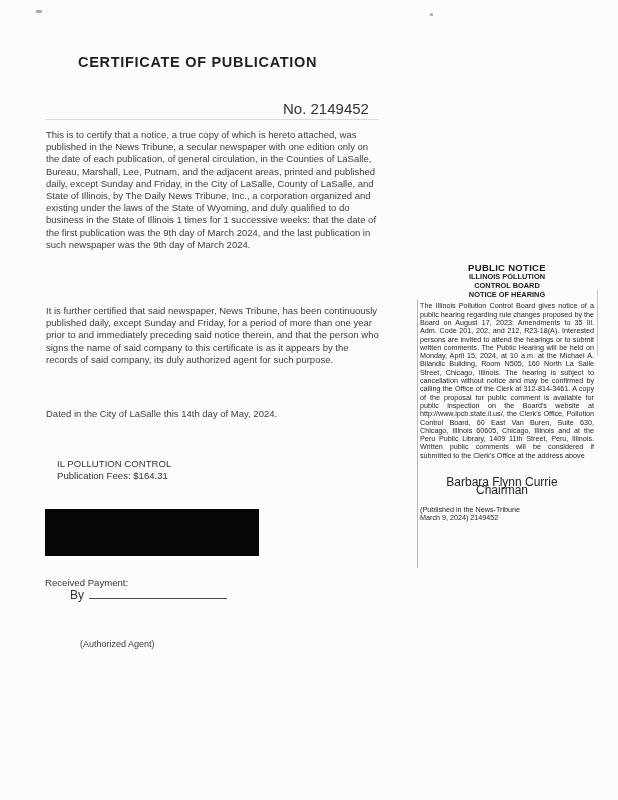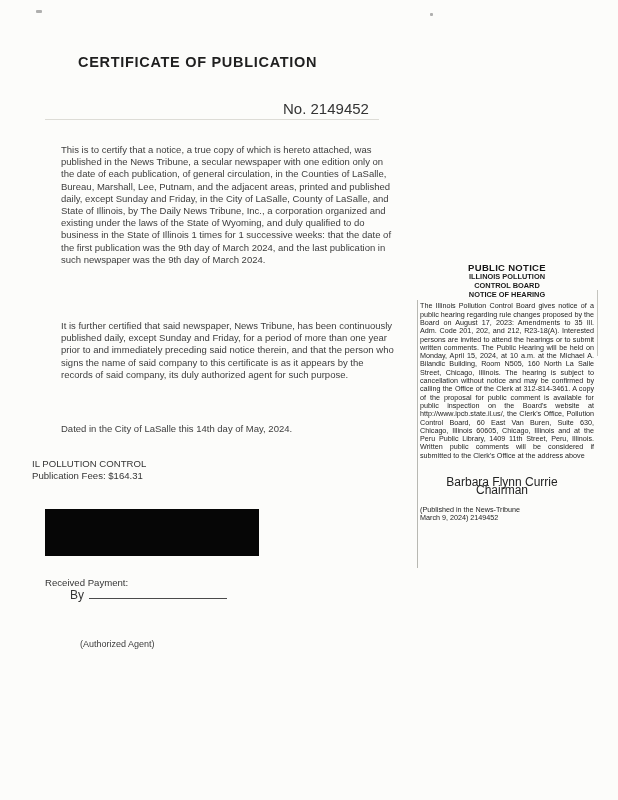--- a/index.html
+++ b/index.html
@@ -22,28 +22,28 @@
     font-size: 14.5px; font-weight: bold; letter-spacing: .7px;
     color: #1f1f1f;
   }
 
   .hdr { position: absolute; left: 45px; top: 87px; font-size: 9.6px; line-height: 12.5px; color: #343434; }
   .case-no { position: absolute; left: 283px; top: 100px; font-size: 15px; color: #343434; }
 
   .rule { position: absolute; left: 45px; top: 119px; width: 334px; height: 1px; background: #dddcd6; }
 
   .para {
-    position: absolute; left: 45px; width: 336px; margin: 16px;
+    position: absolute; left: 45px; width: 336px; margin: 1px;
     font-size: 9.5px; line-height: 12.2px; color: #3d3d3d;
   }
   #p1 { top: 128px; }
   #p2 { top: 304px; }
   .dated { top: 407px; }
 
-  .payee { position: absolute; left: 32px; top: 458px; font-size: 9.6px; line-height: 12.4px; color: #353535; }
+  .payee { position: absolute; left: 57px; top: 458px; font-size: 9.6px; line-height: 12.4px; color: #353535; }
 
   .redaction { position: absolute; left: 45px; top: 509px; width: 214px; height: 47px; background: #060606; }
 
   .received { position: absolute; left: 45px; top: 577px; font-size: 9.6px; color: #353535; }
 
   .by-row { position: absolute; left: 45px; top: 588px; font-size: 12px; color: #353535; padding-left: 25px; }
   .by-line { display: inline-block; width: 138px; height: 10px; border-bottom: 1px solid #4a4a4a; margin-left: 5px; }
   .agent { position: absolute; left: 80px; top: 639px; font-size: 9px; color: #3c3c3c; }
 
   

